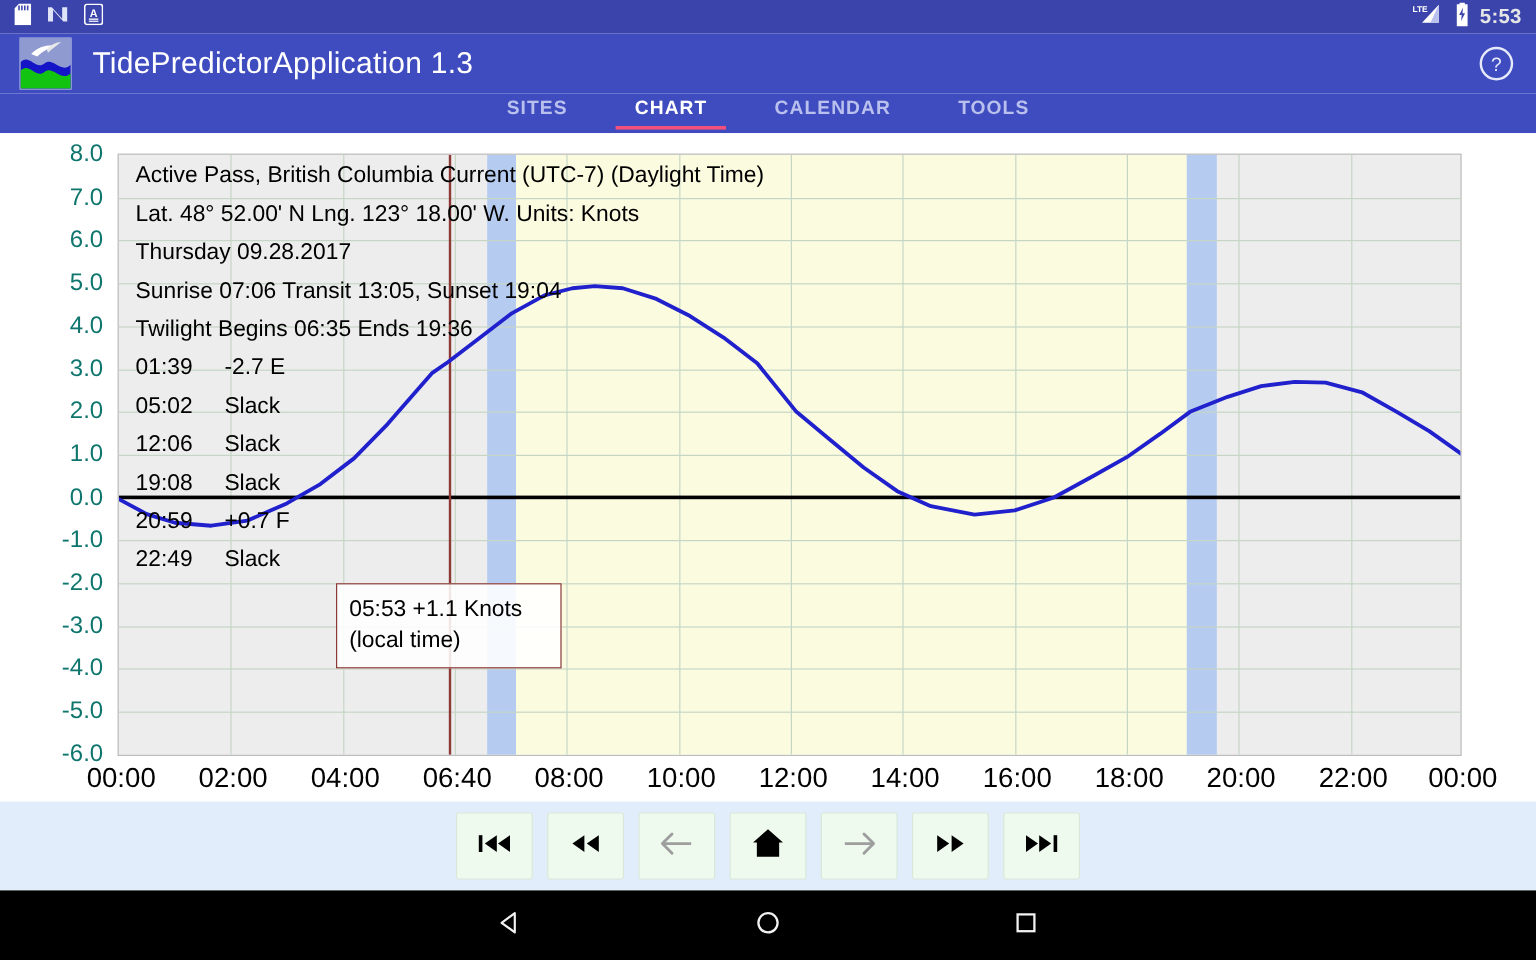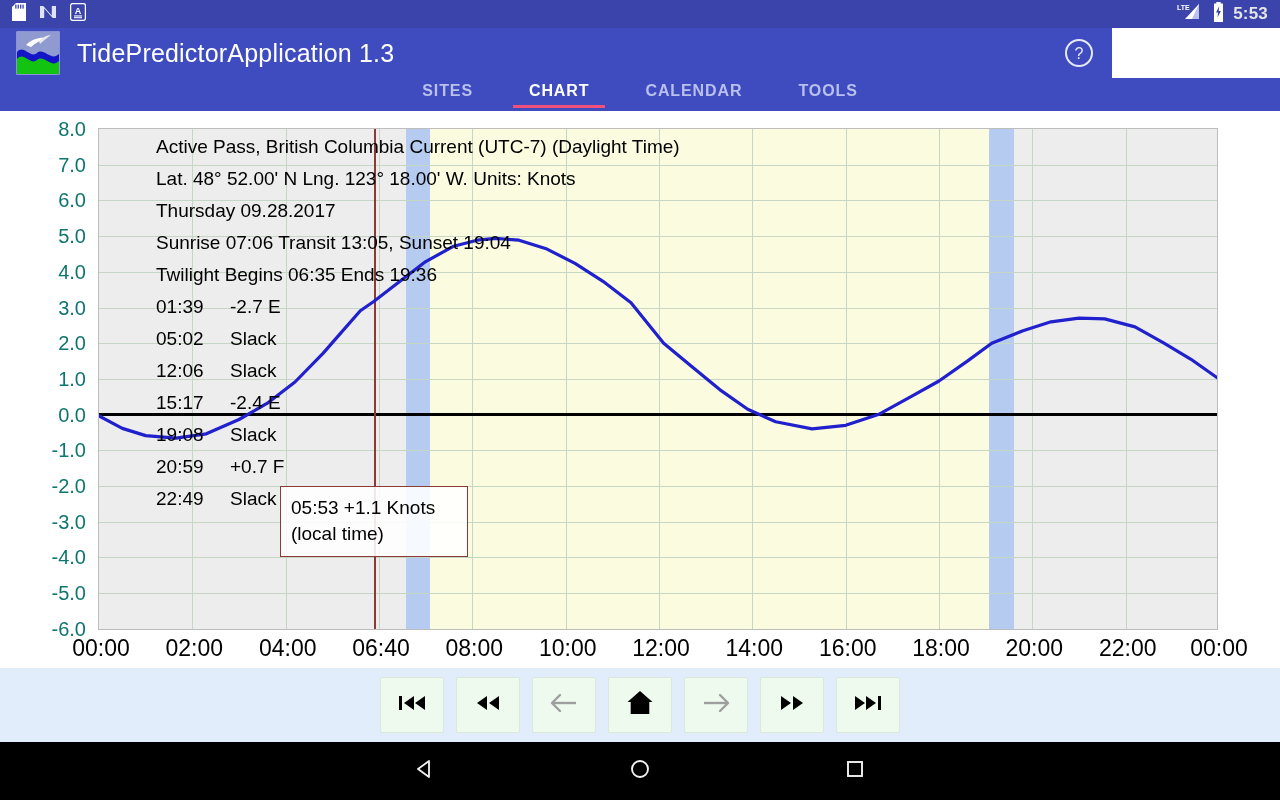--- a/index.html
+++ b/index.html
@@ -16,21 +16,21 @@
     background:#3a44ab;display:flex;align-items:center;
     padding:0 12px;box-sizing:border-box;
   }
   .sb-left{display:flex;align-items:center;gap:13px;}
   .sb-right{margin-left:auto;display:flex;align-items:center;gap:8px;}
   .sb-time{color:#e5e5e5;font-size:17px;font-weight:bold;letter-spacing:.2px;}
   .ic{display:block;}
 
   
   .appbar{
-    position:absolute;left:0;top:28px;width:1112px;height:50px;
+    position:absolute;left:0;top:28px;width:1280px;height:50px;
     background:#3f4cbf;display:flex;align-items:center;padding:0 16px;
     box-sizing:border-box;
   }
   .applogo{
     width:42px;height:42px;flex:none;border:1px solid #8a93d8;
     background:#8f9ad0;position:relative;overflow:hidden;border-radius:1px;
   }
   .apptitle{
     color:#ffffff;font-size:25px;margin-left:17px;letter-spacing:.2px;
     white-space:nowrap;
@@ -82,21 +82,21 @@
   .daylight{position:absolute;top:0;bottom:0;background:#fbfbe0;}
   .twilight{position:absolute;top:0;bottom:0;background:#b5cbf0;}
   .gridv{position:absolute;top:0;bottom:0;width:1px;background:#c5d6c5;}
   .gridh{position:absolute;left:0;right:0;height:1px;background:#c5d6c5;}
   .zeroline{position:absolute;left:0;right:0;height:3px;background:#000;}
   .nowline{position:absolute;top:0;bottom:0;width:2px;background:#8c3a35;}
 
   .infoblock{
     position:absolute;left:1px;top:0;width:auto;
     padding:2px 0 0 13px;box-sizing:border-box;
-    font-size:19px;color:#000;line-height:32px;pointer-events:none;margin-left:43px;
+    font-size:19px;color:#000;line-height:32px;pointer-events:none;
   }
   .inforow{white-space:nowrap;}
   .evrow{display:flex;}
   .evtime{width:74px;display:inline-block;}
   .evval{display:inline-block;}
 
   .tooltip{
     position:absolute;left:169px;top:357px;width:188px;
     border:1.5px solid #8c3a35;background:rgba(255,255,255,.88);
     padding:8px 10px 9px 10px;box-sizing:border-box;
@@ -270,24 +270,20 @@
         </div>
         <div class="evrow">
           <span class="evtime">05:02</span>
           <span class="evval">Slack</span>
         </div>
         <div class="evrow">
           <span class="evtime">12:06</span>
           <span class="evval">Slack</span>
         </div>
         <div class="evrow">
-          <span class="evtime">15:17</span>
-          <span class="evval">-2.4 E</span>
-        </div>
-        <div class="evrow">
           <span class="evtime">19:08</span>
           <span class="evval">Slack</span>
         </div>
         <div class="evrow">
           <span class="evtime">20:59</span>
           <span class="evval">+0.7 F</span>
         </div>
         <div class="evrow">
           <span class="evtime">22:49</span>
           <span class="evval">Slack</span>

